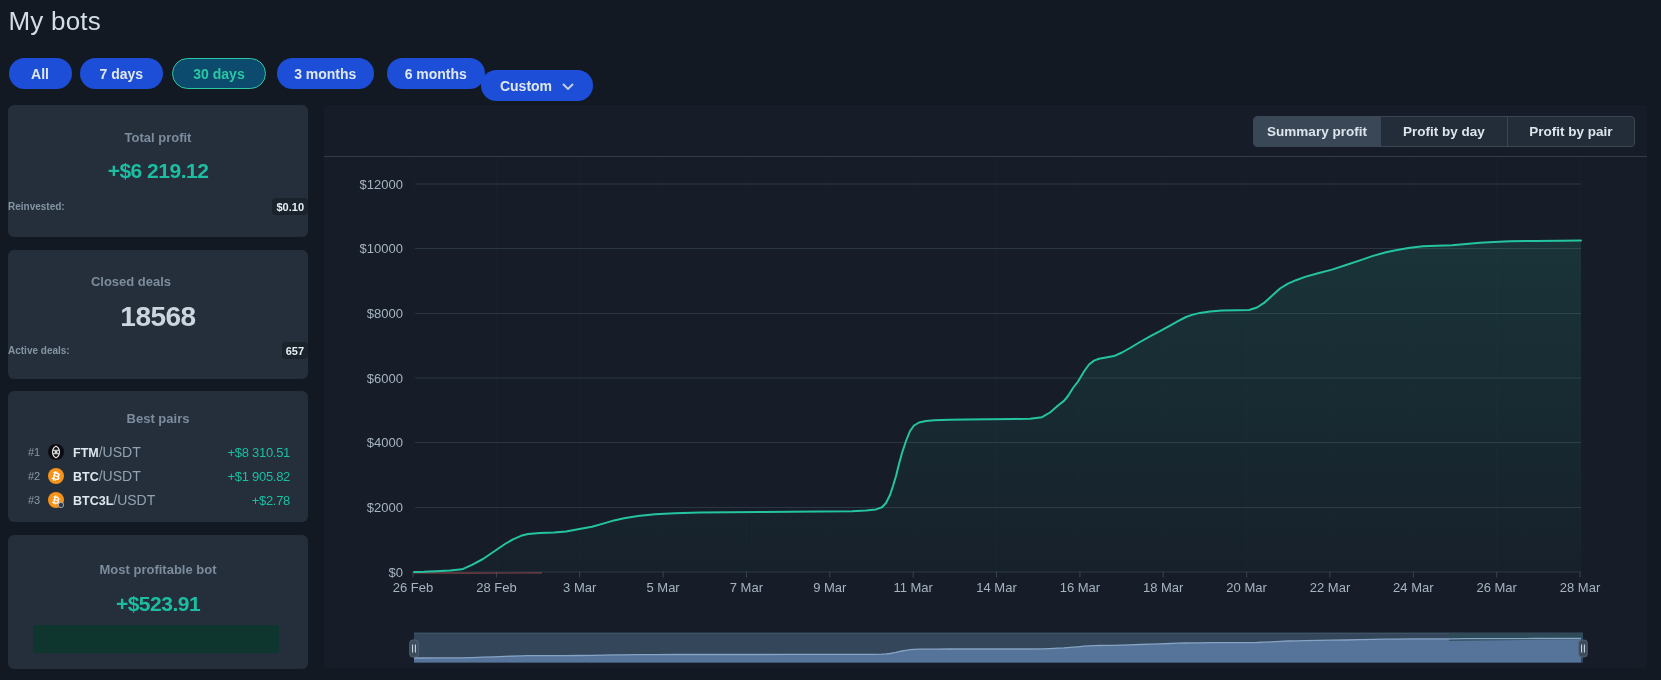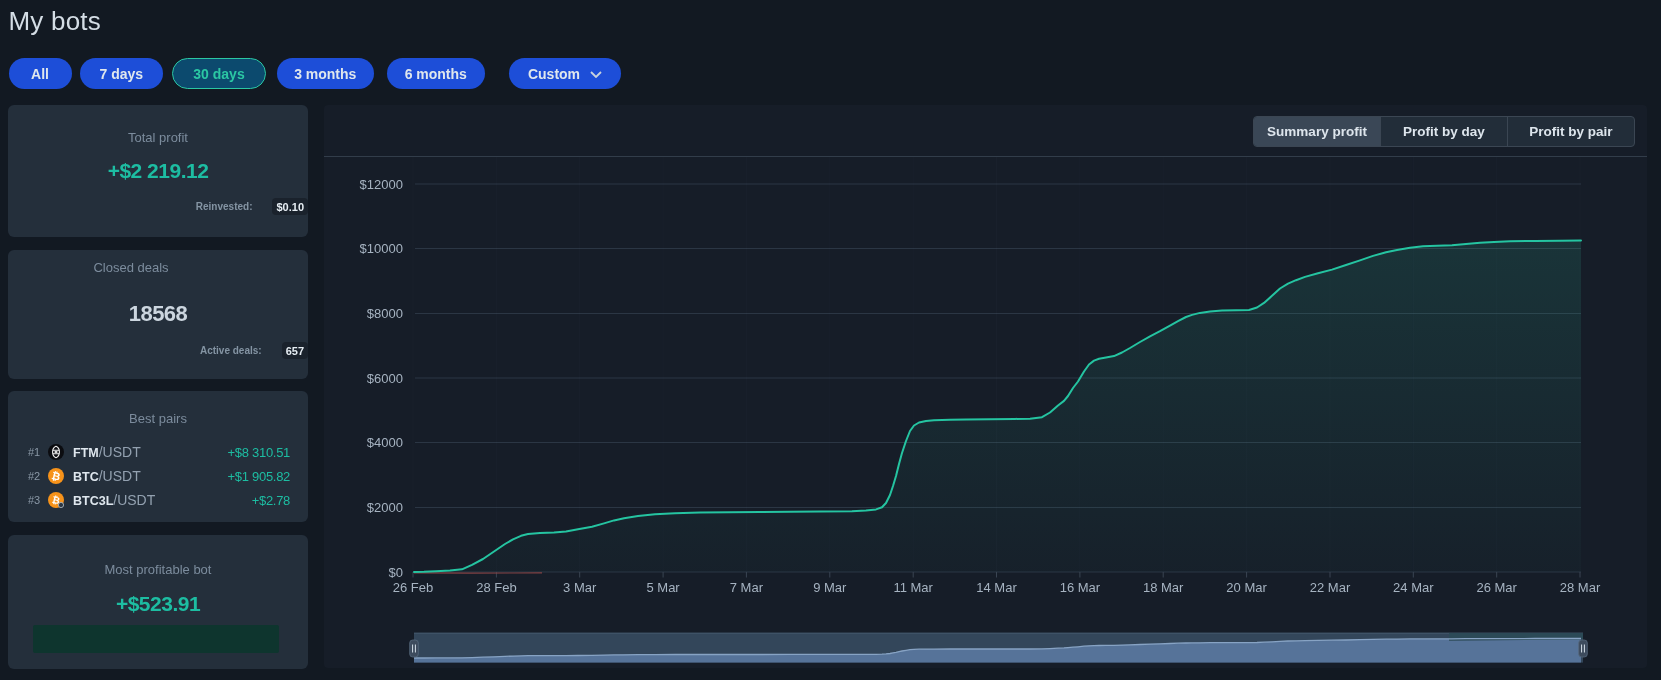--- a/index.html
+++ b/index.html
@@ -4,24 +4,24 @@
 <style>
 * { margin:0; padding:0; box-sizing:border-box; }
 html,body { width:1661px; height:680px; background:#121922; overflow:hidden;
   font-family:"Liberation Sans",sans-serif; position:relative; }
 .abs { position:absolute; }
 h1 { position:absolute; left:8.5px; top:5.5px; font-size:26px; font-weight:400; color:#d4dde5; letter-spacing:0.2px; }
 .pill { position:absolute; top:58px; height:31px; border-radius:16px; background:#1d4ed8;
   color:#dfe7ed; font-size:14px; font-weight:700; display:flex; align-items:center; justify-content:center; }
 .pill.active { background:#0c4a6e; border:1px solid #2bc7a3; color:#2bc7a3; }
 .card { position:absolute; left:8px; width:300px; background:#242f3b; border-radius:6px; }
-.ct { position:absolute; left:0; width:100%; text-align:center; font-size:13px; font-weight:400; color:#7c8c9d; }
+.ct { position:absolute; left:0; width:100%; text-align:center; font-size:13px; font-weight:700; color:#7c8c9d; }
 .teal-big { position:absolute; left:0; width:100%; text-align:center; font-size:21px; font-weight:700; color:#1dbda2; letter-spacing:-0.5px; }
-.white-big { position:absolute; left:0; width:100%; text-align:center; font-size:22px; font-weight:700; color:#ccd6df; letter-spacing:-0.5px; }
-.subrow { position:absolute; left:0; width:100%; display:flex; align-items:center; justify-content:flex-end; gap:20px;padding-left:44px; }
+.white-big { position:absolute; left:0; width:100%; text-align:center; font-size:28px; font-weight:700; color:#ccd6df; letter-spacing:-0.5px; }
+.subrow { position:absolute; left:0; width:100%; display:flex; align-items:center; justify-content:space-between; gap:6px; }
 .sublab { font-size:10px; font-weight:700; color:#8494a3; }
 .subpill { background:#1a222c; border-radius:4px; padding:2.5px 4px; font-size:11px; font-weight:700; color:#e6edf3; }
 .panel { position:absolute; left:324px; top:105px; width:1323px; height:563px; background:#161d28; border-radius:4px; }
 .divider { position:absolute; left:324px; top:156px; width:1323px; height:1px; background:#323d4a; }
 .tabs { position:absolute; left:1253px; top:116px; width:382px; height:31px; display:flex;
   border:1px solid #3b4653; border-radius:4px; overflow:hidden; background:#222d39; }
 .tab { flex:1; display:flex; align-items:center; justify-content:center; font-size:13.5px; font-weight:700; color:#dde5ec; border-right:1px solid #3b4653; }
 .tab:last-child { border-right:none; }
 .tab.active { background:#3a4756; }
 .pairrow { position:absolute; left:0; width:100%; height:24px; }
@@ -32,42 +32,42 @@
 .pval { position:absolute; right:18px; top:50%; transform:translateY(-50%); font-size:13px; font-weight:400; color:#1dbda2; letter-spacing:-0.3px; }
 </style>
 </head>
 <body>
 <h1>My bots</h1>
 <div class="pill" style="left:8.5px;width:63px;">All</div>
 <div class="pill" style="left:79.5px;width:83.5px;">7 days</div>
 <div class="pill active" style="left:172px;width:94px;">30 days</div>
 <div class="pill" style="left:277px;width:96.5px;">3 months</div>
 <div class="pill" style="left:387px;width:97.5px;">6 months</div>
-<div class="pill" style="left:509px;width:112px;">Custom<svg style="margin-left:10px;margin-top:2px" width="12" height="7" viewBox="0 0 12 7">
+<div class="pill" style="left:481px;width:112px;margin-top:12px;">Custom<svg style="margin-left:10px;margin-top:2px" width="12" height="7" viewBox="0 0 12 7">
       <path d="M1 1 L6 6 L11 1" fill="none" stroke="#c9d3dc" stroke-width="1.8"></path>
     </svg></div>
 
 <div class="panel"></div>
 <div class="divider"></div>
 <div class="tabs">
   <div class="tab active">Summary profit</div>
   <div class="tab">Profit by day</div>
   <div class="tab">Profit by pair</div>
 </div>
 
 <div class="card" style="top:105px;height:132px;"></div>
 <div class="ct" style="left:8px;width:300px;top:130px;">Total profit</div>
-<div class="teal-big" style="left:8px;width:300px;top:159px;">+$2 219.12</div>
+<div class="teal-big" style="left:8px;width:300px;top:159px;">+$6 219.12</div>
 <div class="subrow" style="left:8px;width:300px;top:198px;">
   <span class="sublab">Reinvested:</span>
     <span class="subpill">$0.10</span>
 </div>
 
 <div class="card" style="top:250px;height:128.5px;"></div>
-<div class="ct" style="left:8px;width:246px;top:260px;">Closed deals</div>
+<div class="ct" style="left:8px;width:246px;top:274px;">Closed deals</div>
 <div class="white-big" style="left:8px;width:300px;top:301px;">18568</div>
 <div class="subrow" style="left:8px;width:300px;top:342px;">
   <span class="sublab">Active deals:</span>
     <span class="subpill">657</span>
 </div>
 
 <div class="card" style="top:391px;height:131px;"></div>
 <div class="ct" style="left:8px;width:300px;top:411px;">Best pairs</div>
 <div class="pairrow" style="left:8px;width:300px;top:440px;">
   <span class="num">#1</span>

